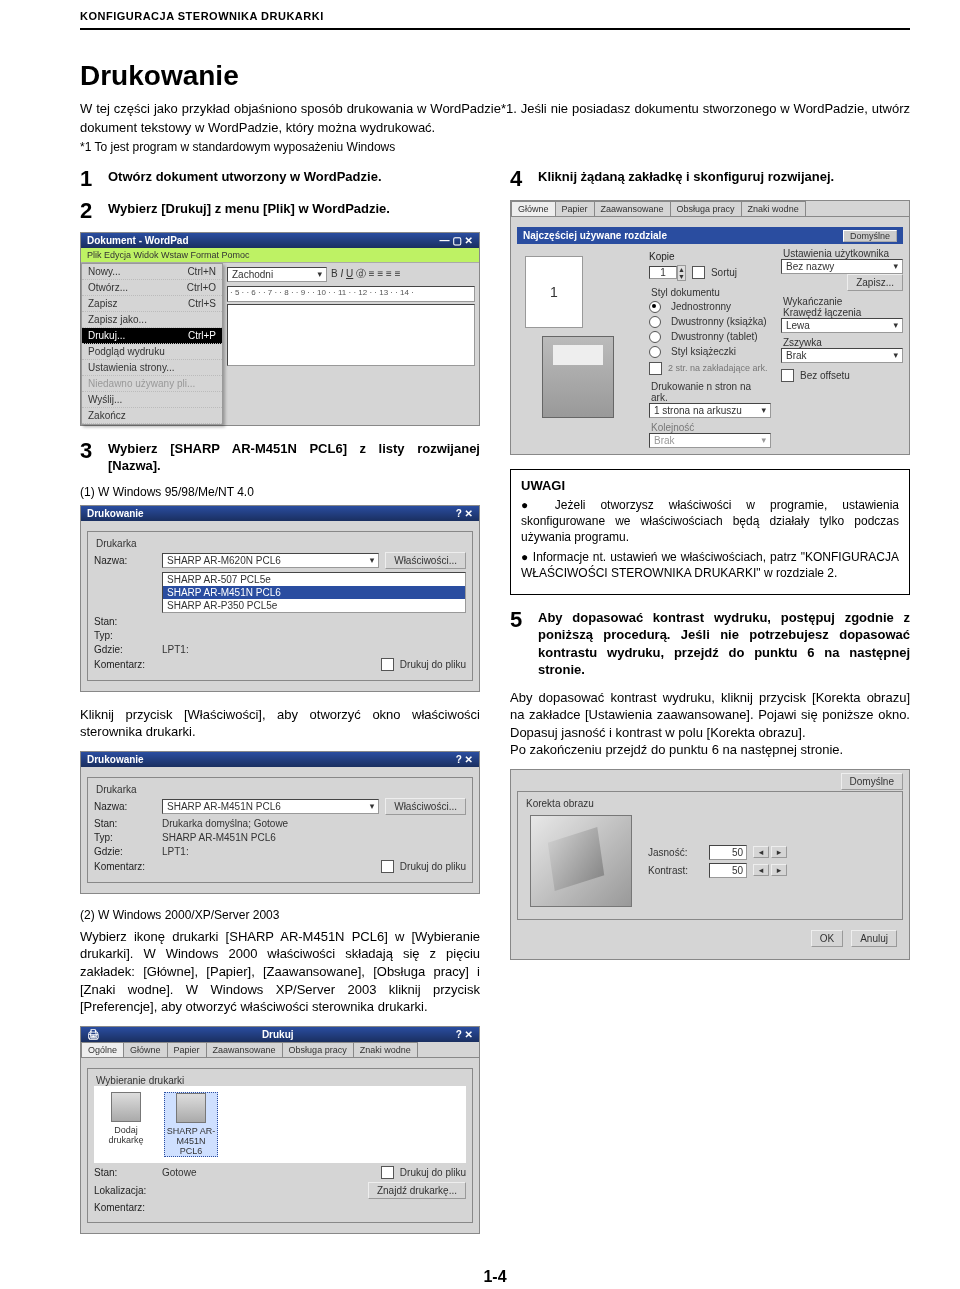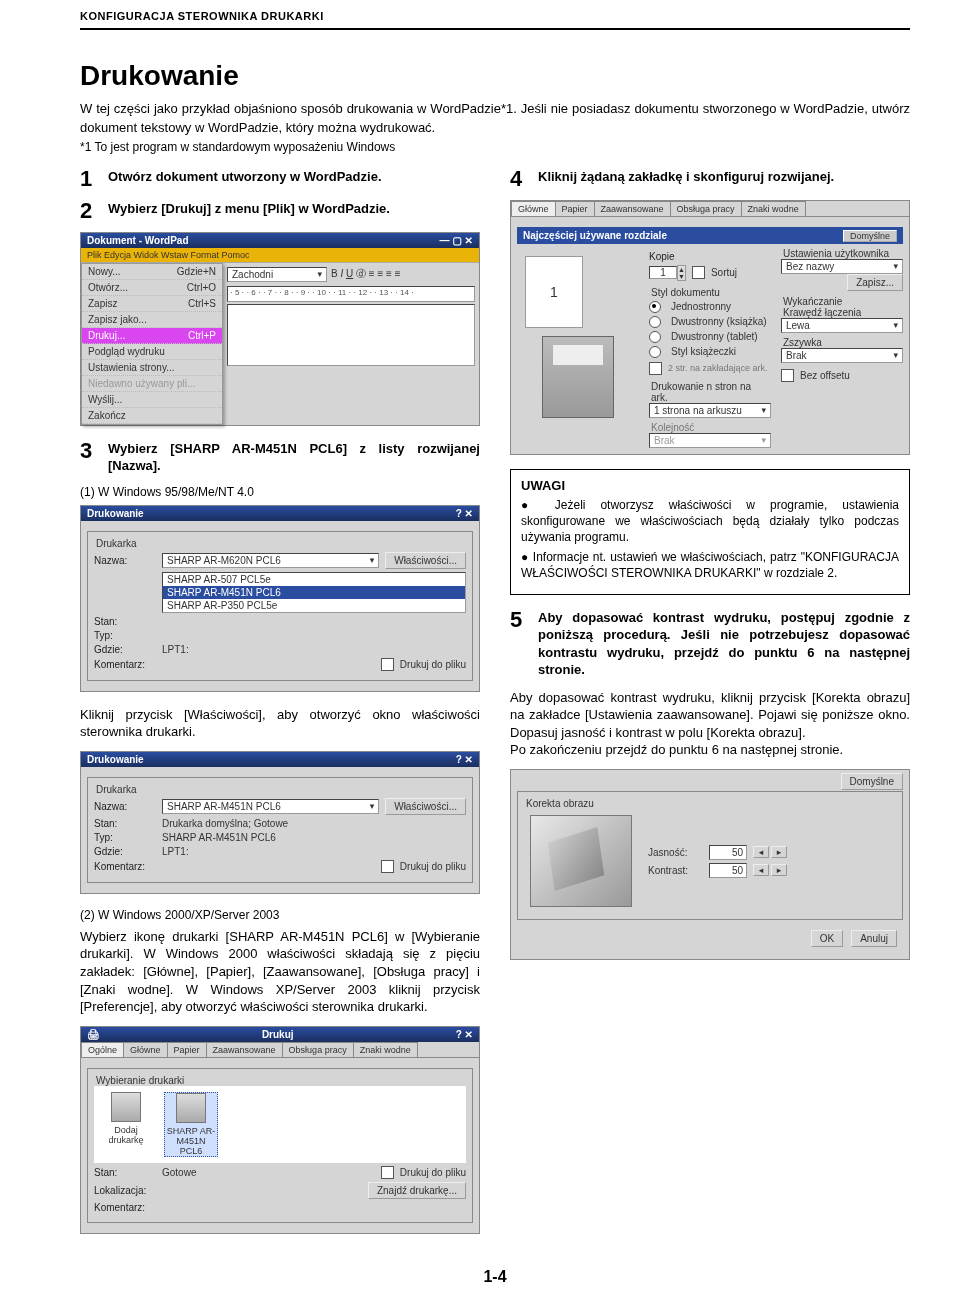--- a/index.html
+++ b/index.html
@@ -83,34 +83,34 @@
     font-size: 10px;
     display: flex;
     justify-content: space-between;
     font-weight: bold;
   }
   .ss-body {
     padding: 6px;
     background: #d5d5d5;
   }
   .menu-row {
-    background: #eab308;
+    background: #bef264;
     border-bottom: 1px solid #aaa;
     padding: 2px 6px;
     font-size: 9px;
   }
   .dropdown {
     background: #d5d5d5;
     border: 1px solid #999;
     box-shadow: 2px 2px 3px rgba(0,0,0,.3);
     width: 140px;
     font-size: 10px;
   }
   .dropdown .item { padding: 2px 6px; border-bottom: 1px dotted #bbb; display:flex; justify-content:space-between;}
-  .dropdown .item.hi { background: #d946ef; color: #fff; }
+  .dropdown .item.hi { background: #000000; color: #fff; }
   .field-row { display:flex; align-items:center; gap:6px; margin:3px 0; font-size:10px;}
   .field-row label { width: 62px; color:#222;}
   .btn-box { background:#d5d5d5; border:1px outset #eee; padding:2px 8px; font-size:10px;}
   .combo { background:#fff; border:1px inset #999; padding:1px 4px; font-size:10px; display:flex; justify-content:space-between; align-items:center;}
   .combo .arrow { font-size:9px;}
   .listbox { background:#fff; border:1px inset #999; font-size:10px;}
   .listbox .opt { padding:1px 4px;}
   .listbox .opt.sel { background:#2a4da0; color:#fff;}
   .checkbox { width:11px; height:11px; border:1px solid #555; background:#fff; display:inline-block; vertical-align:middle;}
   .plain-text {
@@ -198,21 +198,21 @@
       <div class="screenshot">
         <div class="ss-title">
           <span>Dokument - WordPad</span>
           <span>— ▢ ✕</span>
         </div>
         <div class="menu-row">Plik   Edycja   Widok   Wstaw   Format   Pomoc</div>
         <div style="display:flex;">
           <div class="dropdown">
             <div class="item">
                 <span>Nowy...</span>
-                <span>Gdzie+N</span>
+                <span>Ctrl+N</span>
               </div>
             <div class="item">
                 <span>Otwórz...</span>
                 <span>Ctrl+O</span>
               </div>
             <div class="item">
                 <span>Zapisz</span>
                 <span>Ctrl+S</span>
               </div>
             <div class="item">

